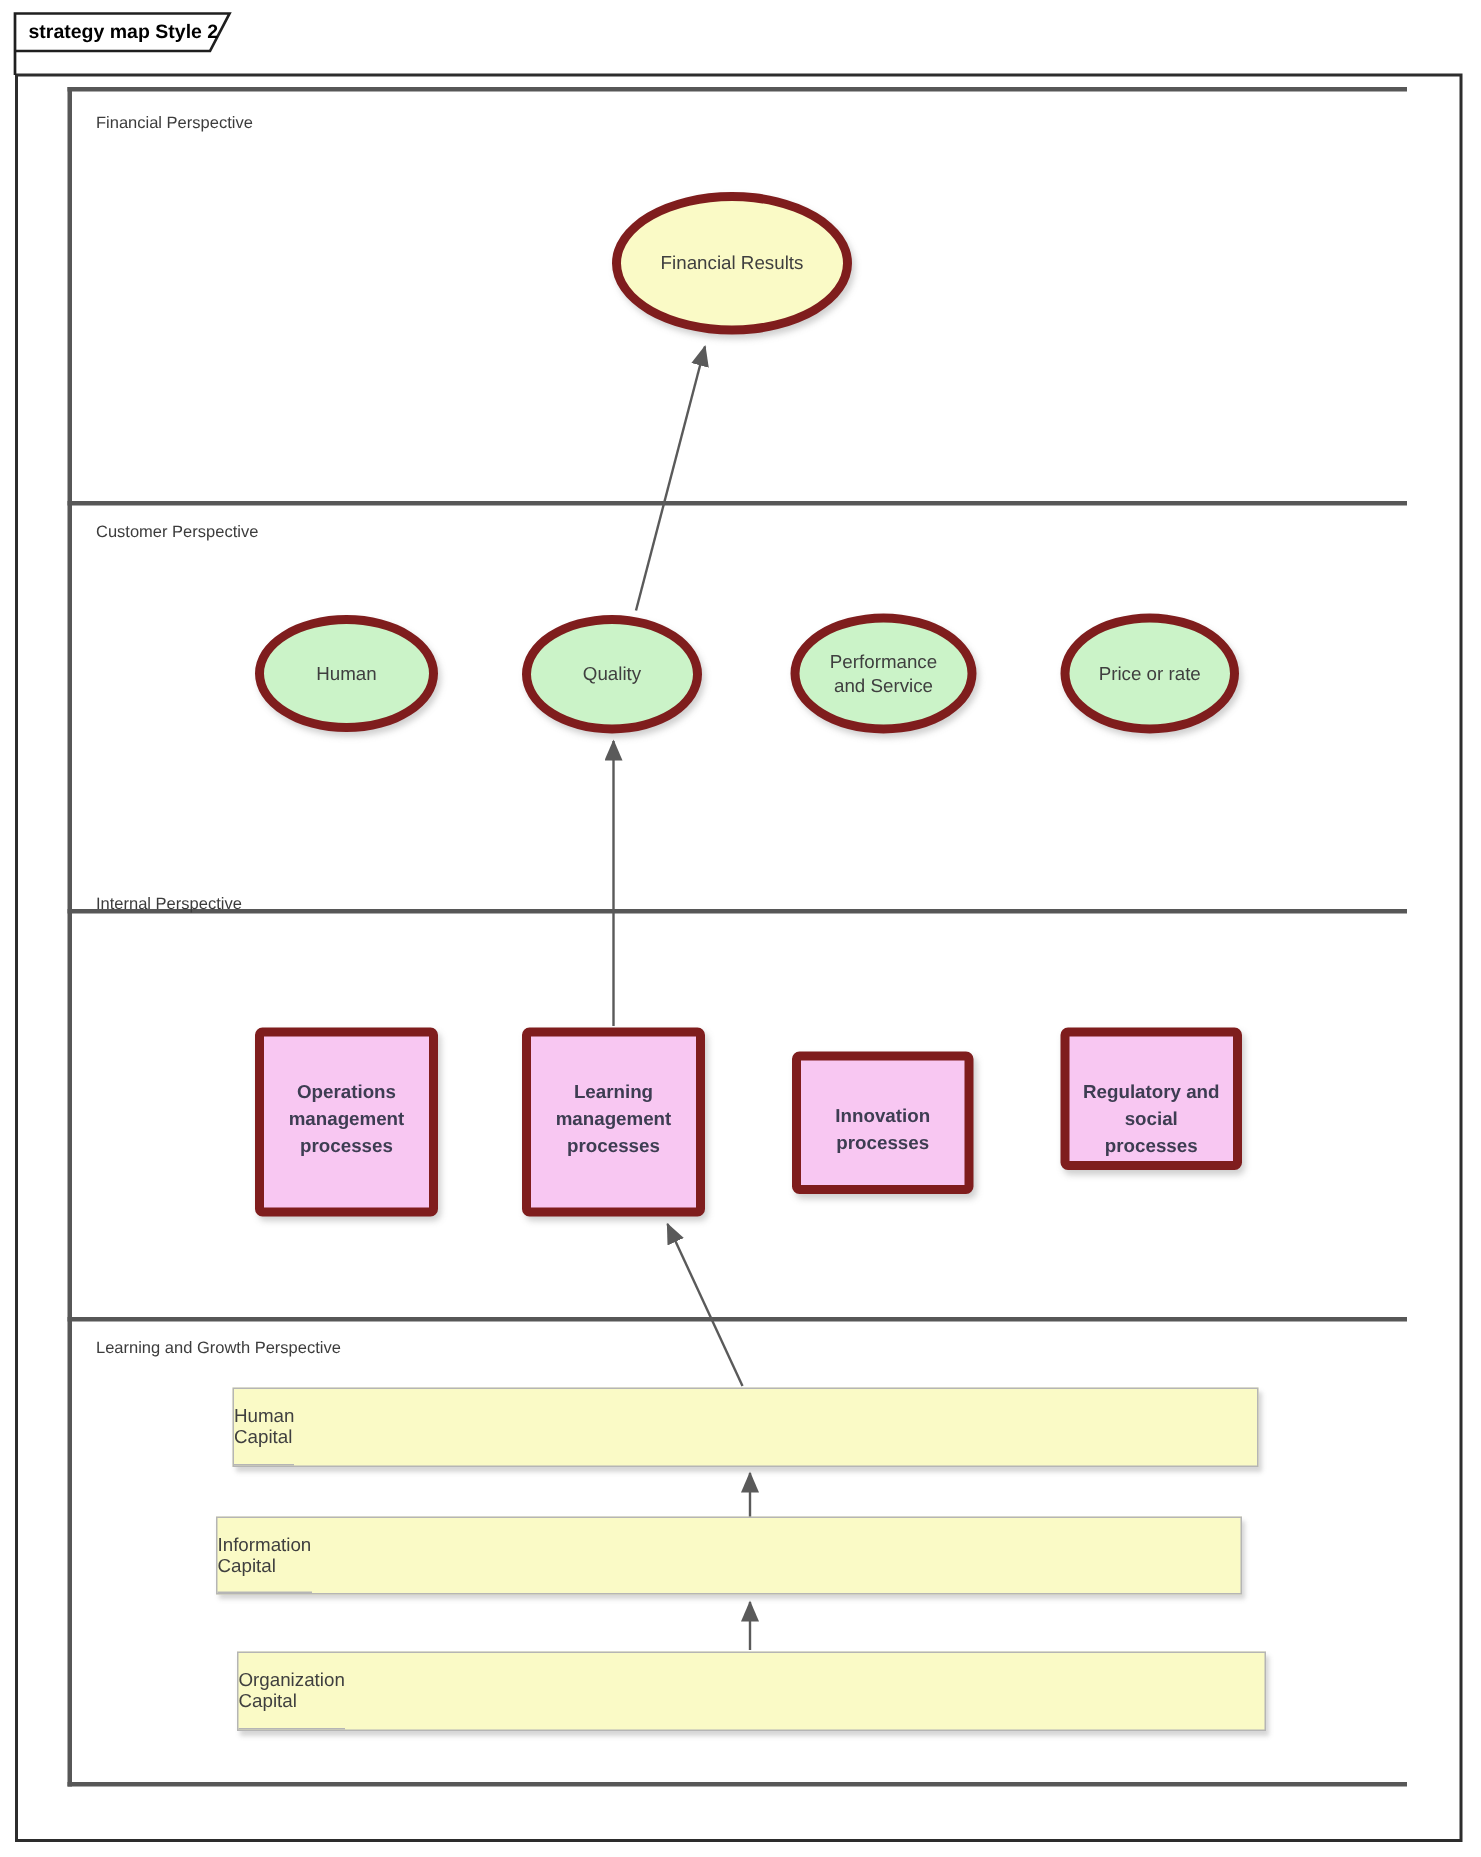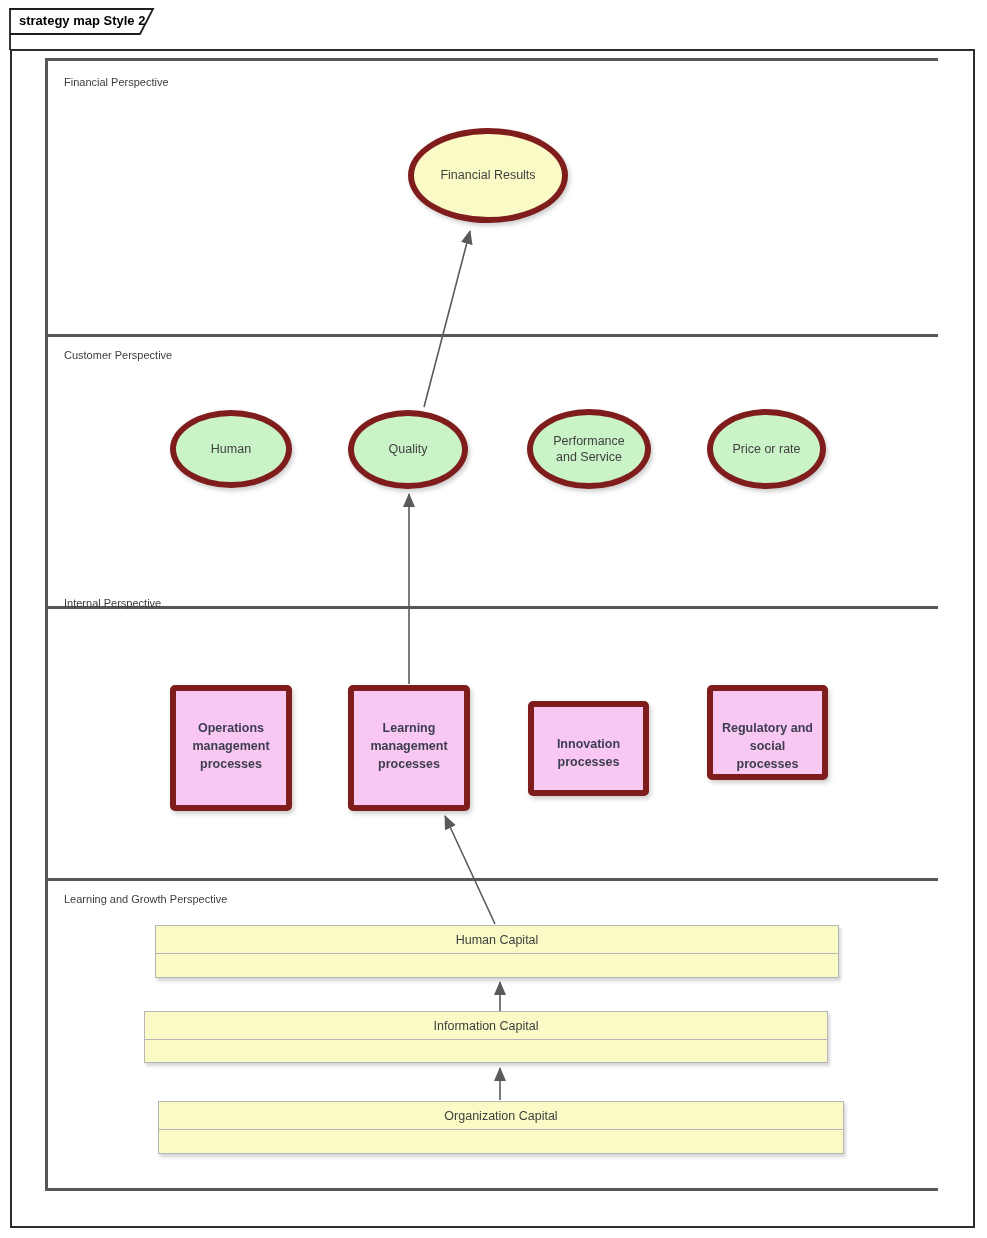--- a/index.html
+++ b/index.html
@@ -26,21 +26,21 @@
   }
   .ellipse{border-radius:50%;padding:0 14px;}
   .goal{background:#fafac6;}
   .cust{background:#cbf3c8;}
   .proc{
     background:#f8c7f2;border-radius:5px;align-items:flex-start;
     font-weight:bold;color:#3d3d52;padding:28px 6px 0 6px;font-size:12.5px;line-height:1.45;
   }
   .bar{
     position:absolute;box-sizing:border-box;border:1px solid #b5b5b5;background:#fafac6;
-    box-shadow:2px 3px 3px rgba(120,120,120,0.3);display:flex;flex-direction:column;
+    box-shadow:2px 3px 3px rgba(120,120,120,0.3);display:flex;flex-direction:row;
   }
   .bar-top{
     flex:0 0 27px;border-bottom:1px solid #b5b5b5;display:flex;align-items:center;justify-content:center;
     font-size:12.5px;color:#3f3f3f;
   }
   .bar-bottom{flex:1 1 auto;}
   svg.overlay{position:absolute;left:0;top:0;pointer-events:none;}
 </style>
 </head>
 <body>

